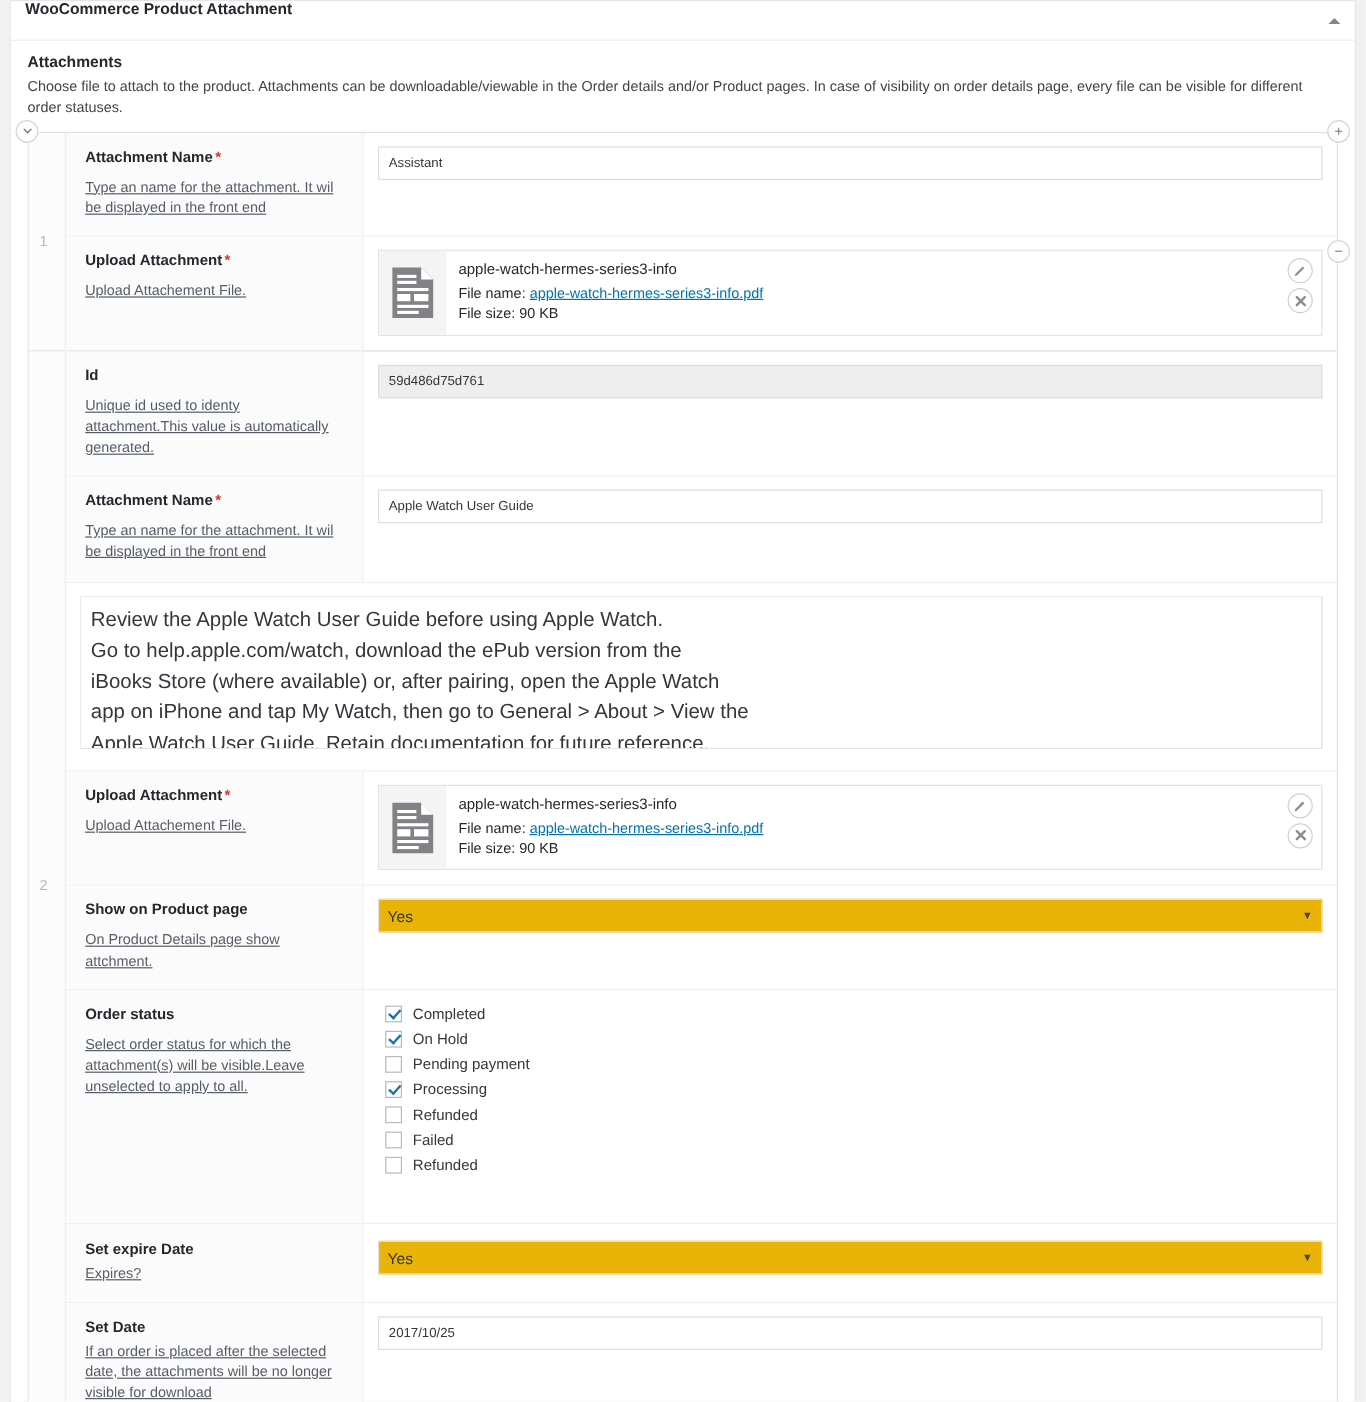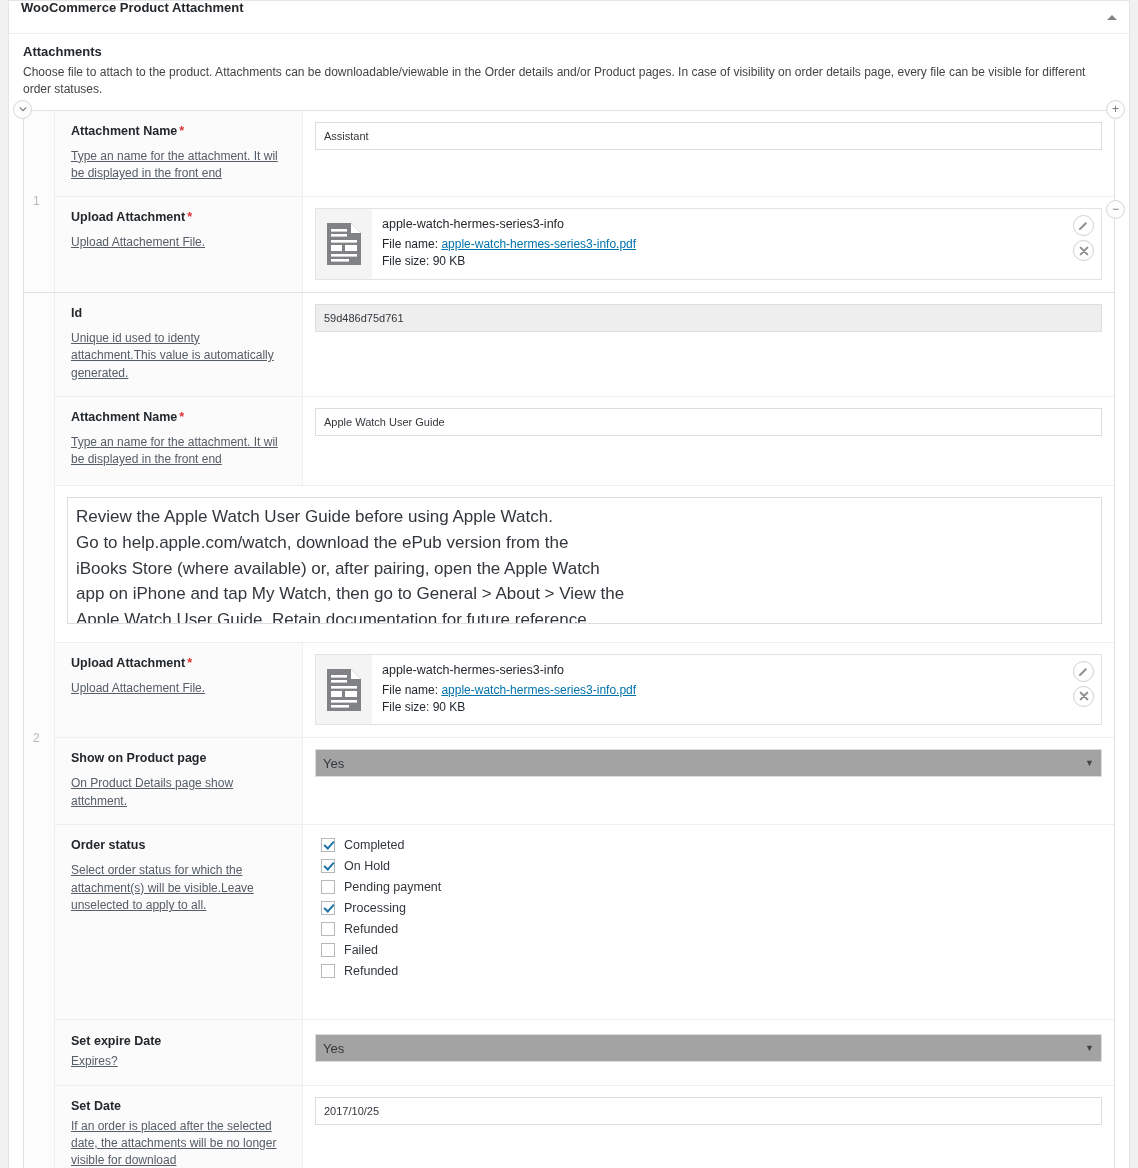--- a/index.html
+++ b/index.html
@@ -182,21 +182,21 @@
     height: 127px;
     outline: none;
   }
 
   select.sel {
     width: 100%;
     box-sizing: border-box;
     height: 28px;
     padding: 3px 22px 3px 7px;
     border: 1px solid #dddddd;
-    background: #a3a3a3;
+    background: #eab308;
     font-family: "Liberation Sans", sans-serif;
     font-size: 13px;
     color: #32373c;
     border-radius: 0;
     -webkit-appearance: none;
     appearance: none;
     outline: none;
   }
   .sel-wrap { position: relative; }
   .sel-wrap .caret {

